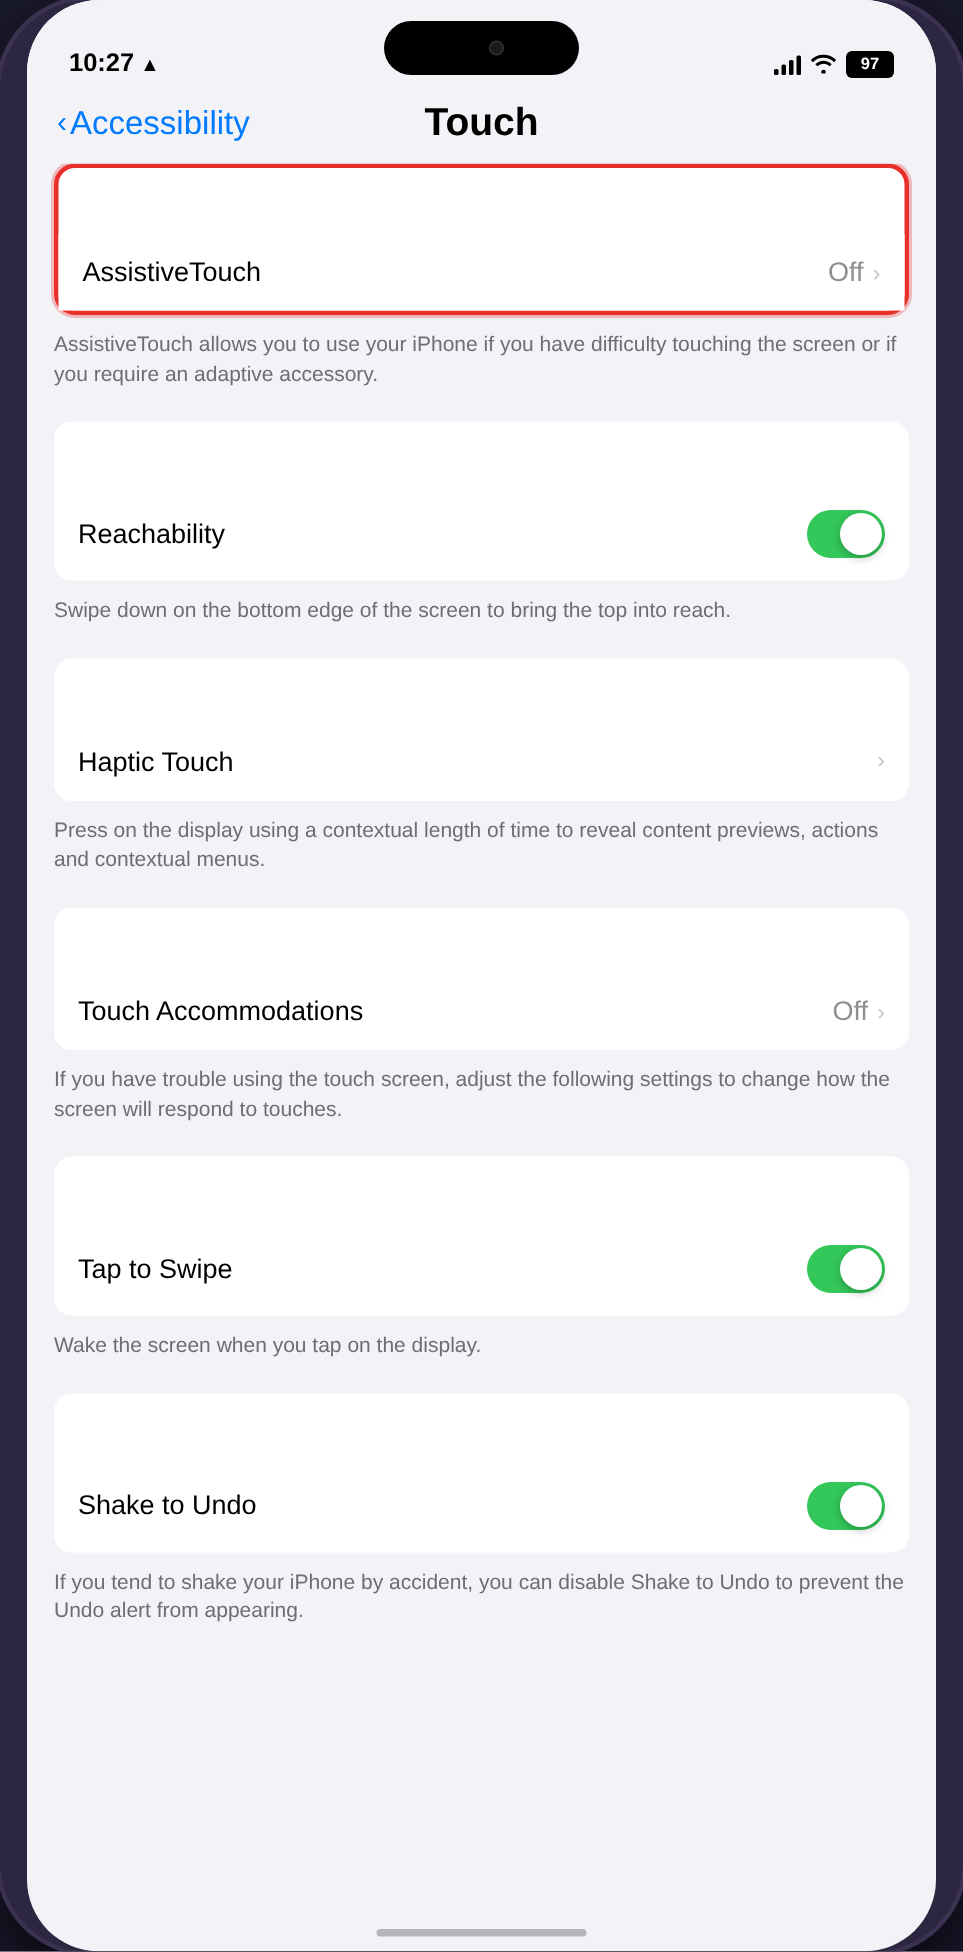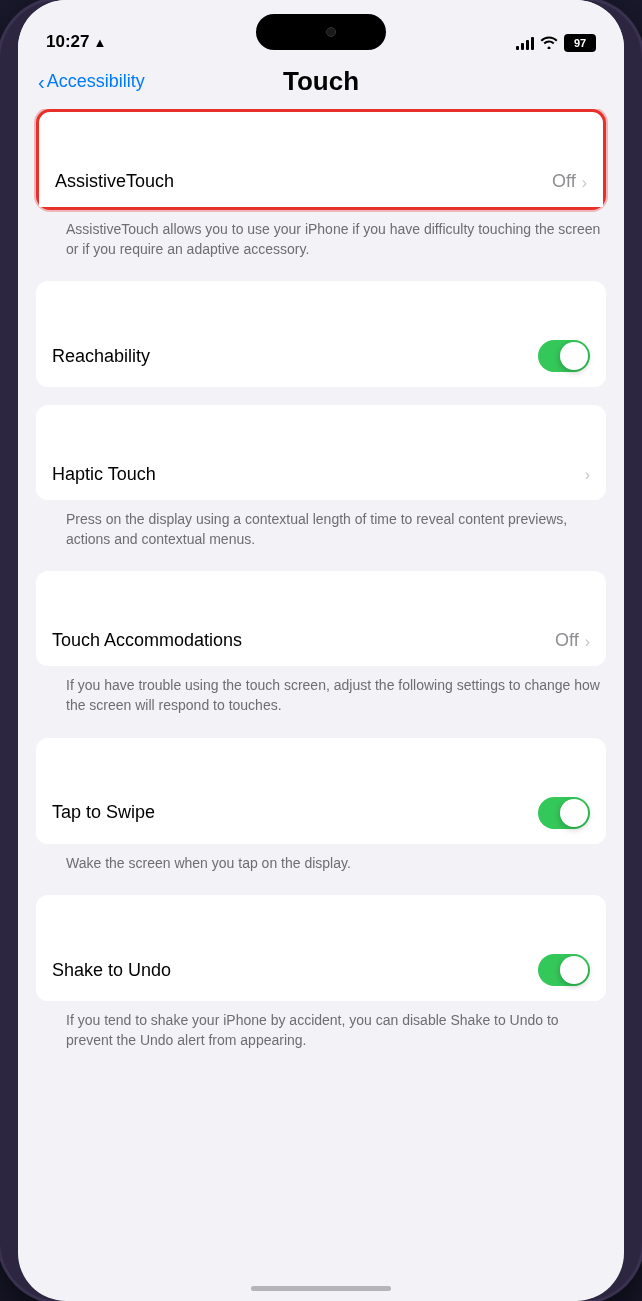--- a/index.html
+++ b/index.html
@@ -129,21 +129,21 @@
       font-size: 18px;
       gap: 2px;
       cursor: pointer;
     }
     .back-chevron {
       font-size: 20px;
       font-weight: 300;
       line-height: 1;
     }
     .back-label {
-      font-size: 18px;
+      font-size: 22px;
     }
     .nav-title {
       font-size: 26px;
       font-weight: 700;
       color: #000;
     }
 
     
     .content {
       padding: 0 18px;
@@ -186,21 +186,20 @@
       color: #c7c7cc;
       font-size: 16px;
       font-weight: 500;
     }
 
     .description-text {
       font-size: 14px;
       color: #6d6d72;
       line-height: 1.4;
       padding: 2px 0 12px 0;
-      margin-left: 30px;
     }
 
     
     .toggle {
       width: 52px;
       height: 32px;
       border-radius: 16px;
       position: relative;
       cursor: pointer;
     }
@@ -307,20 +306,21 @@
       <div class="section-gap"></div>
 
       <div class="settings-card">
         <div class="settings-row">
           <span class="settings-row-label">Reachability</span>
           <div class="toggle on">
             <div class="toggle-knob"></div>
           </div>
         </div>
       </div>
+      <p class="description-text">Swipe down on the bottom edge of the screen to bring the top into reach.</p>
 
       <div class="section-gap"></div>
 
       <div class="settings-card">
         <div class="settings-row">
           <span class="settings-row-label">Haptic Touch</span>
           <div class="settings-row-right">
             <span class="chevron-right">›</span>
           </div>
         </div>

